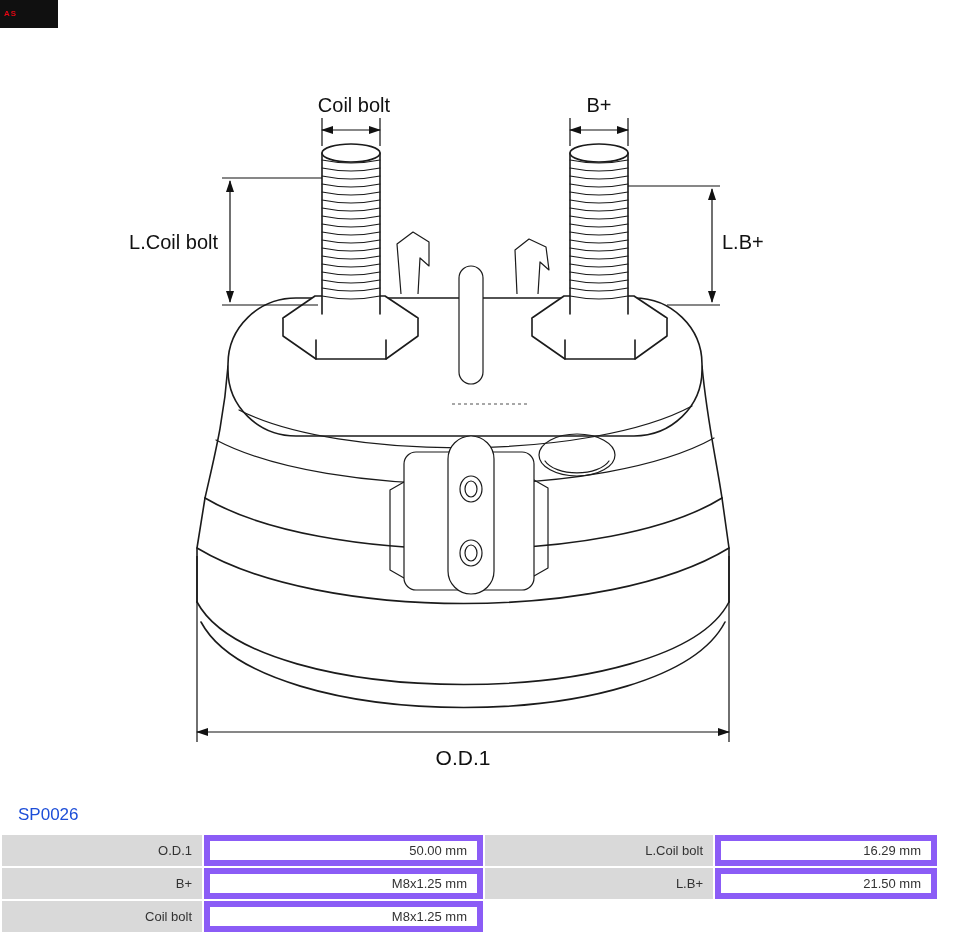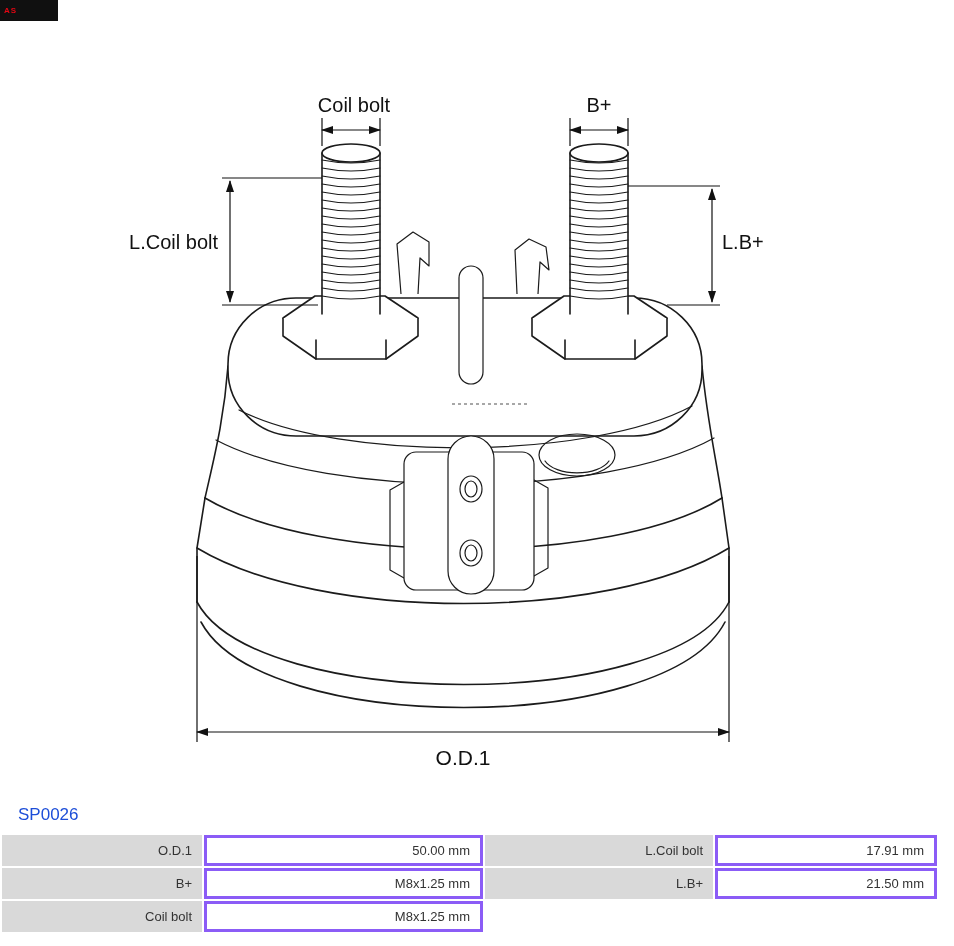--- a/index.html
+++ b/index.html
@@ -1,35 +1,35 @@
 <!DOCTYPE html>
 <html><head>
 <meta charset="utf-8">
 <style>
   html,body{margin:0;padding:0;background:#fff;width:954px;height:946px;overflow:hidden;
             font-family:"Liberation Sans",sans-serif;}
-  .logo{position:absolute;top:0;left:0;width:58px;height:21px;background:#101010;
+  .logo{position:absolute;top:0;left:0;width:58px;height:28px;background:#101010;
         display:flex;align-items:center;padding-left:4px;box-sizing:border-box;}
   .logo span{color:#e30613;font-size:8px;font-weight:bold;letter-spacing:1px;line-height:1;}
   #diagram{display:block;}
   .ln{fill:none;stroke:#1b1b1b;stroke-width:1.6;stroke-linejoin:round;stroke-linecap:round;}
   .lnf{fill:#fff;stroke:#1b1b1b;stroke-width:1.6;stroke-linejoin:round;}
   .ln2{fill:none;stroke:#1b1b1b;stroke-width:1.2;stroke-linejoin:round;stroke-linecap:round;}
   .lnf2{fill:#fff;stroke:#1b1b1b;stroke-width:1.2;stroke-linejoin:round;}
   .hatch{fill:none;stroke:#8a8a8a;stroke-width:1.4;stroke-dasharray:3 3;}
   .dim{fill:none;stroke:#111;stroke-width:1.2;}
   .dimtext{font:20px "Liberation Sans",sans-serif;fill:#111;}
   .dimtext.big{font-size:21px;}
   .part-number{margin:10px 0 10px 18px;font-size:17px;color:#1d4ed8;}
   .spec-table{display:grid;grid-template-columns:200px 279px 228px 222px;gap:2px;
               width:935px;margin-left:2px;}
   .cell{height:31px;display:flex;align-items:center;justify-content:flex-end;
         padding:0 10px;box-sizing:border-box;font-size:13px;color:#333;}
   .cell.label{background:#d9d9d9;}
-  .cell.value{background:#fff;border:3px solid #8b5cf6;}
+  .cell.value{background:#fff;border:6px solid #8b5cf6;}
   .cell.blank{background:#fff;border:none;}
 </style>
 </head>
 <body>
 
 <div class="logo">
   <span>AS</span>
 </div>
 
 <svg id="diagram" width="954" height="795" viewBox="0 0 954 795" xmlns="http://www.w3.org/2000/svg">
@@ -130,21 +130,21 @@
     <text class="dimtext big" x="463" y="765" text-anchor="middle">O.D.1</text>
   </g>
 </svg>
 
 <div class="part-number">SP0026</div>
 
 <div class="spec-table">
   <div class="cell label">O.D.1</div>
   <div class="cell value">50.00 mm</div>
   <div class="cell label">L.Coil bolt</div>
-  <div class="cell value">17.91 mm</div>
+  <div class="cell value">16.29 mm</div>
 
   <div class="cell label">B+</div>
   <div class="cell value">M8x1.25 mm</div>
   <div class="cell label">L.B+</div>
   <div class="cell value">21.50 mm</div>
 
   <div class="cell label">Coil bolt</div>
   <div class="cell value">M8x1.25 mm</div>
   <div class="cell blank"></div>
   <div class="cell blank"></div>

